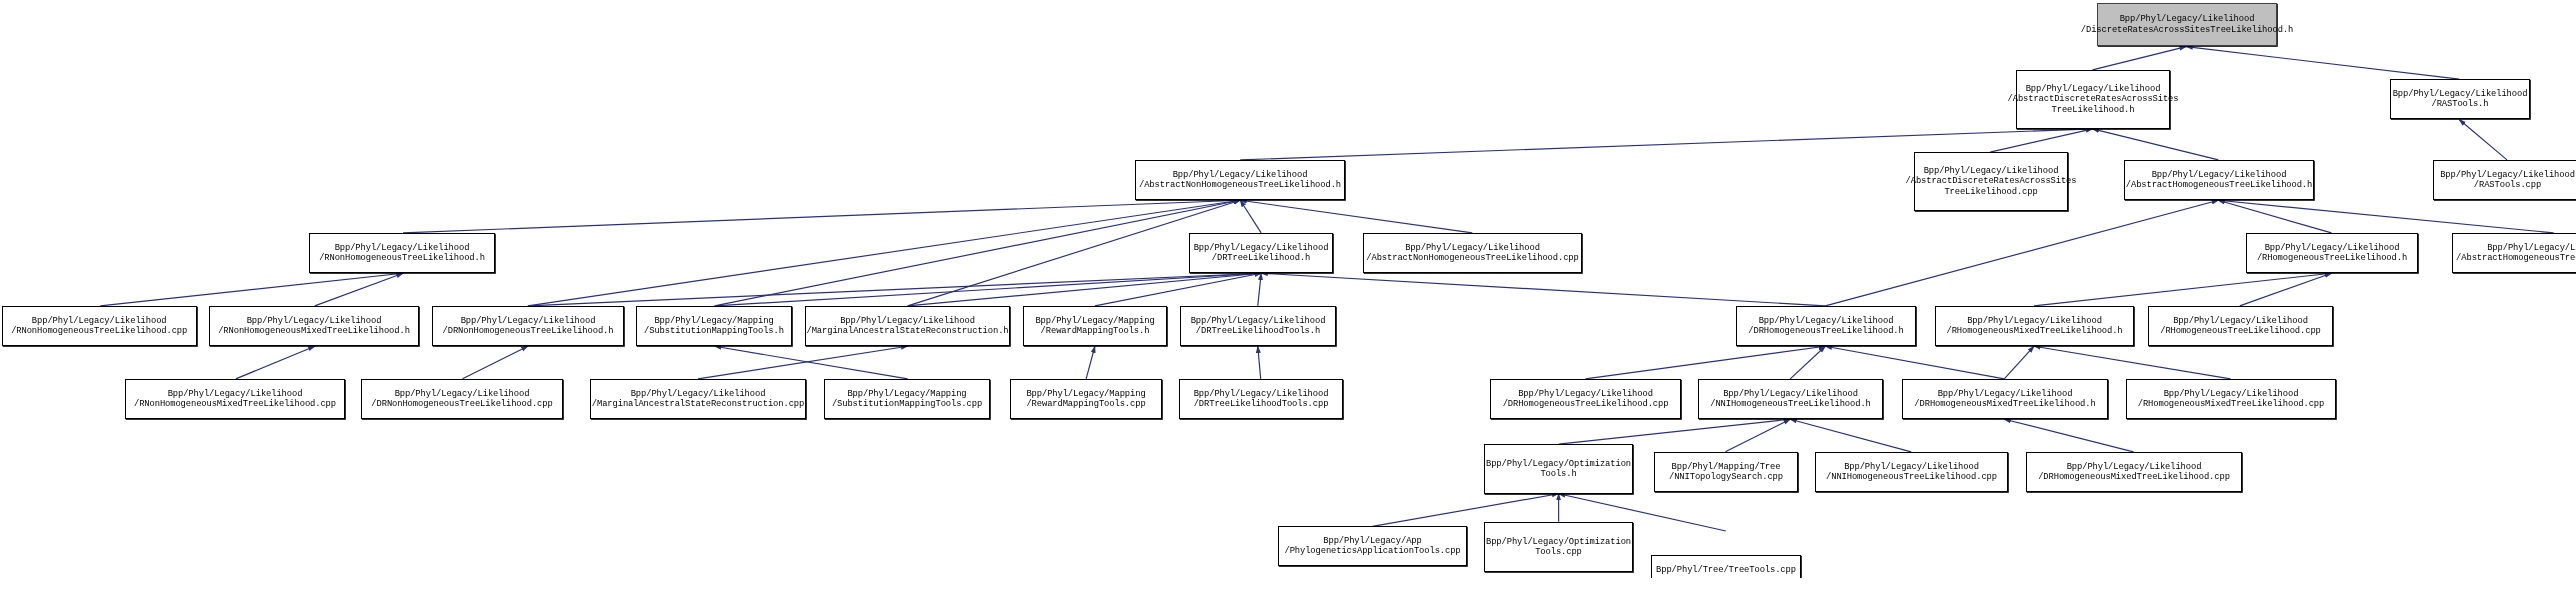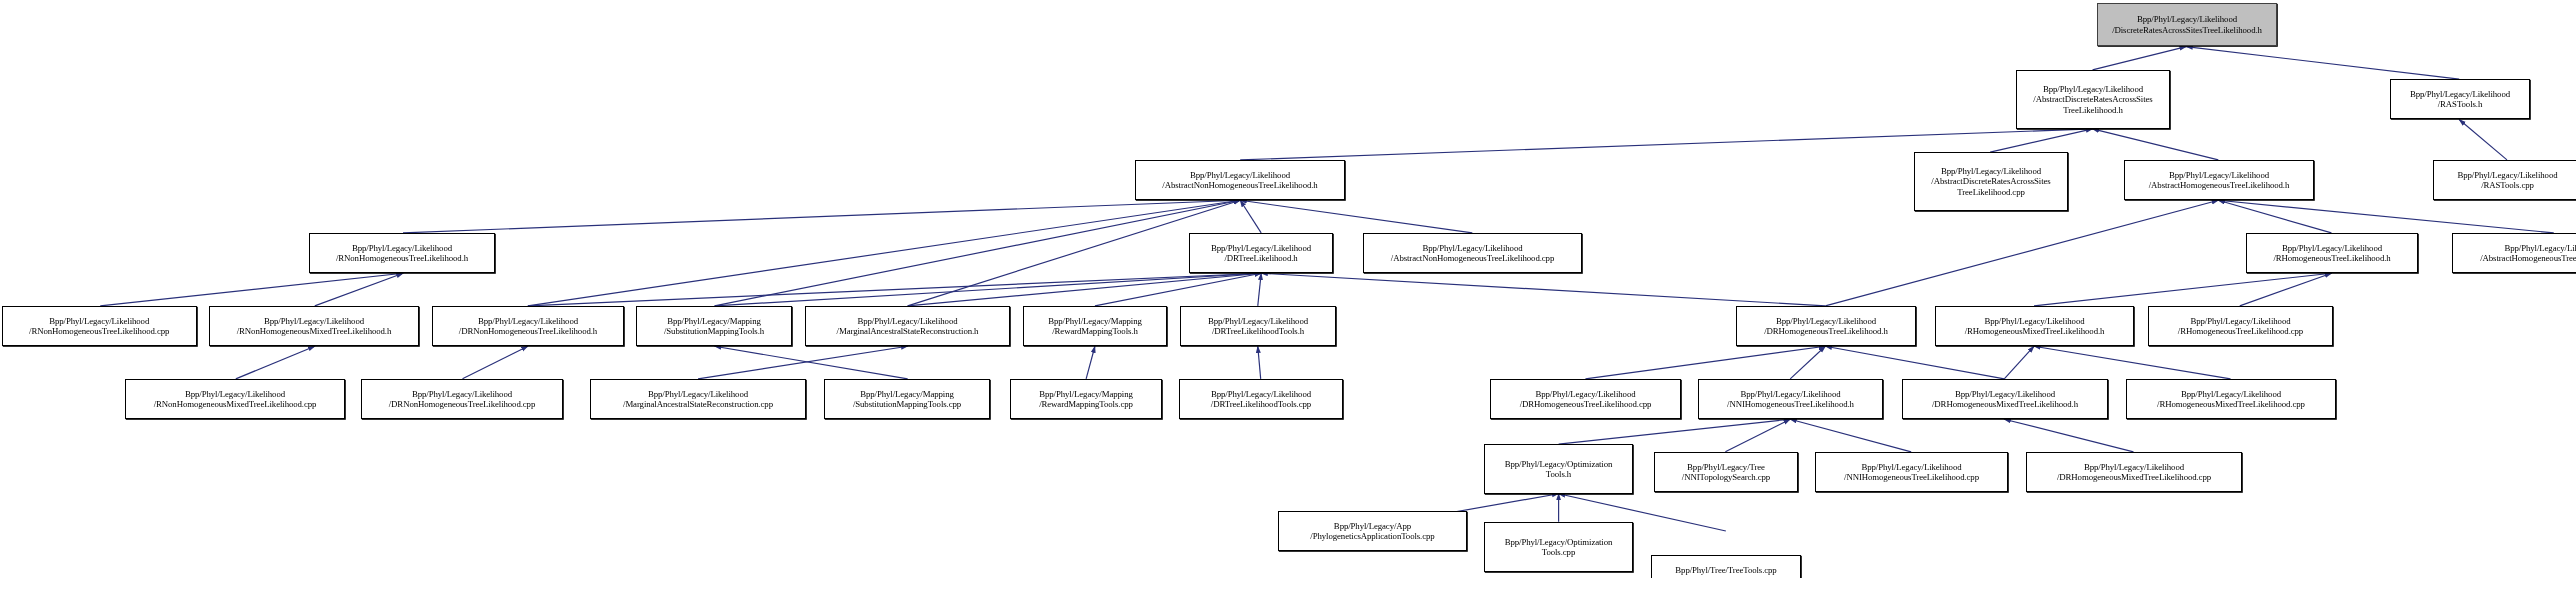--- a/index.html
+++ b/index.html
@@ -5,21 +5,21 @@
   html, body {
     margin: 0;
     padding: 0;
     background: #ffffff;
   }
   #canvas {
     position: relative;
     width: 2576px;
     height: 578px;
     background: #ffffff;
-    font-family: Liberation Serif, serif;
+    font-family: Liberation Mono, monospace;
     overflow: hidden;
   }
   #edges {
     position: absolute;
     left: 0;
     top: 0;
     width: 2576px;
     height: 590px;
     pointer-events: none;
   }
@@ -167,25 +167,25 @@
     <div class="node thick" style="left: 1490px; top: 379px; width: 191px; height: 40px;"><span class="lbl">Bpp/Phyl/Legacy/Likelihood
 /DRHomogeneousTreeLikelihood.cpp</span></div>
     <div class="node thick" style="left: 1698px; top: 379px; width: 185px; height: 40px;"><span class="lbl">Bpp/Phyl/Legacy/Likelihood
 /NNIHomogeneousTreeLikelihood.h</span></div>
     <div class="node thick" style="left: 1902px; top: 379px; width: 206px; height: 40px;"><span class="lbl">Bpp/Phyl/Legacy/Likelihood
 /DRHomogeneousMixedTreeLikelihood.h</span></div>
     <div class="node thick" style="left: 2126px; top: 379px; width: 210px; height: 40px;"><span class="lbl">Bpp/Phyl/Legacy/Likelihood
 /RHomogeneousMixedTreeLikelihood.cpp</span></div>
     <div class="node thick" style="left: 1484px; top: 444px; width: 149px; height: 50px;"><span class="lbl">Bpp/Phyl/Legacy/Optimization
 Tools.h</span></div>
-    <div class="node thick" style="left: 1654px; top: 452px; width: 144px; height: 40px;"><span class="lbl">Bpp/Phyl/Legacy/Tree
+    <div class="node thick" style="left: 1654px; top: 452px; width: 144px; height: 40px;"><span class="lbl">Bpp/Phyl/Mapping/Tree
 /NNITopologySearch.cpp</span></div>
     <div class="node thick" style="left: 1815px; top: 452px; width: 193px; height: 40px;"><span class="lbl">Bpp/Phyl/Legacy/Likelihood
 /NNIHomogeneousTreeLikelihood.cpp</span></div>
     <div class="node thick" style="left: 2026px; top: 452px; width: 216px; height: 40px;"><span class="lbl">Bpp/Phyl/Legacy/Likelihood
 /DRHomogeneousMixedTreeLikelihood.cpp</span></div>
-    <div class="node thick" style="left: 1278px; top: 511px; width: 189px; height: 40px; justify-content: center;"><span class="lbl">Bpp/Phyl/Legacy/App
+    <div class="node thick" style="left: 1278px; top: 526px; width: 189px; height: 40px; justify-content: center;"><span class="lbl">Bpp/Phyl/Legacy/App
 /PhylogeneticsApplicationTools.cpp</span></div>
     <div class="node thick" style="left: 1484px; top: 522px; width: 149px; height: 50px;"><span class="lbl">Bpp/Phyl/Legacy/Optimization
 Tools.cpp</span></div>
     <div class="node thick" style="left: 1651px; top: 531px; width: 150px; height: 31px; margin-top: 24px;"><span class="lbl">Bpp/Phyl/Tree/TreeTools.cpp</span></div>
   </div>
 
 
 </body></html>

